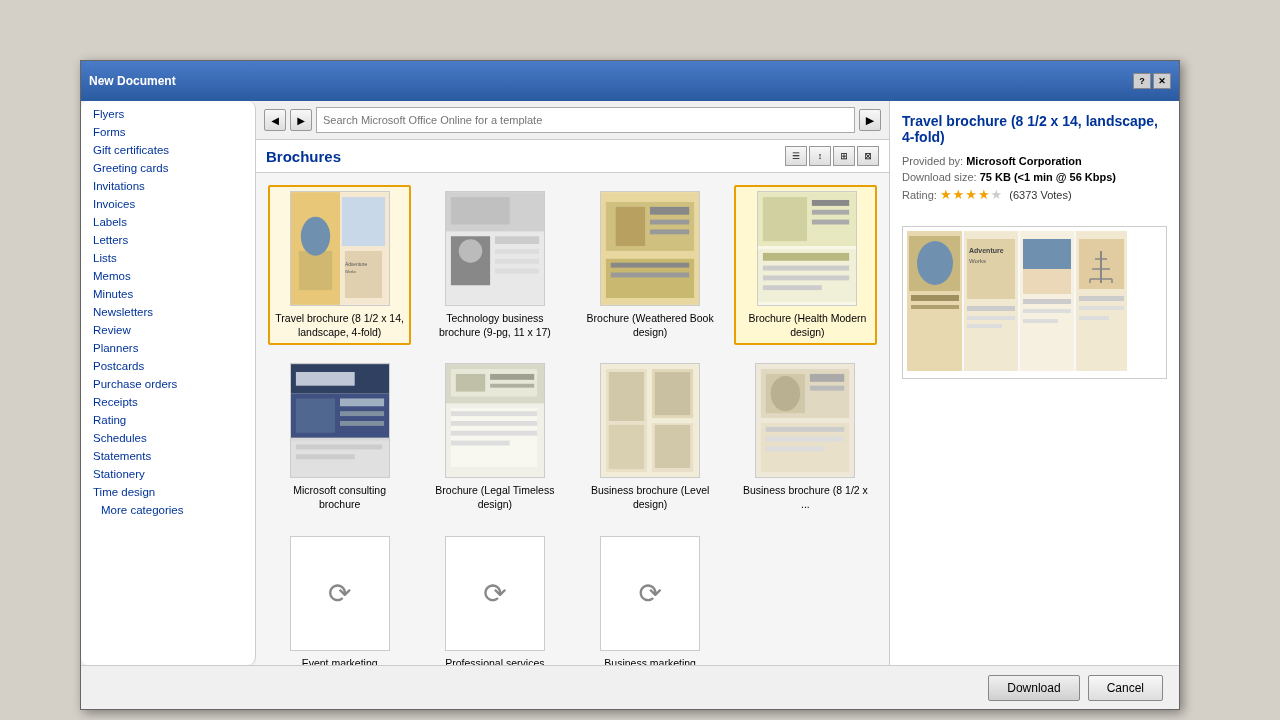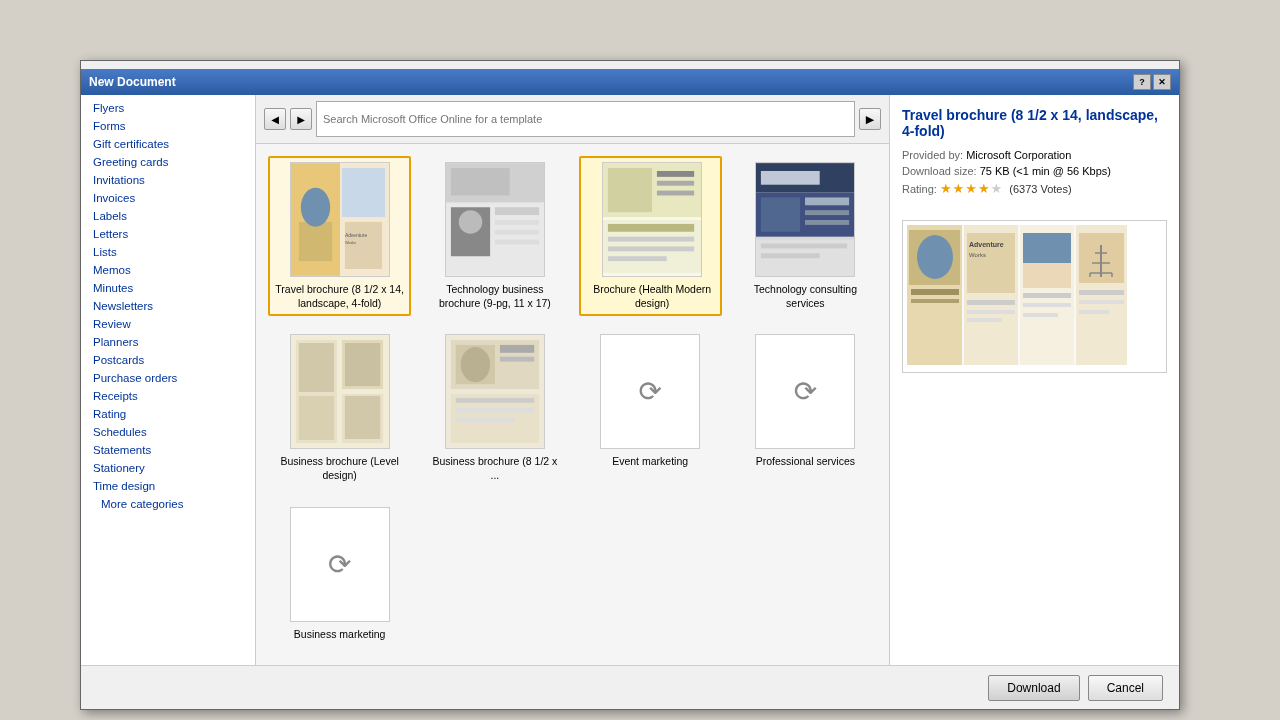--- a/index.html
+++ b/index.html
@@ -57,30 +57,29 @@
       background: #f0f0f0;
       border: 1px solid #666;
       box-shadow: 3px 3px 10px rgba(0,0,0,0.4);
       display: flex;
       flex-direction: column;
     }
 
     
     .dialog-titlebar {
       background: linear-gradient(to bottom, #4a7bc8, #2a5aa0);
-      height: 26px;
+      height: 40px;
       display: flex;
       align-items: center;
       padding: 12px 8px;
       color: white;
       font-size: 12px;
       font-weight: bold;
       justify-content: space-between;
       flex-shrink: 0;
-      margin-top: 8px;
     }
     .dialog-titlebar-btns {
       display: flex;
       gap: 2px;
     }
     .dialog-titlebar-btn {
       width: 18px;
       height: 16px;
       background: #d0d0d0;
       border: 1px solid #888;
@@ -100,20 +99,21 @@
     }
 
     
     .sidebar {
       width: 175px;
       background: white;
       border-right: 1px solid #ccc;
       overflow-y: auto;
       flex-shrink: 0;
       position: relative;
+      border-radius: 8px;
     }
 
     .sidebar-list {
       list-style: none;
       padding: 4px 0;
     }
     .sidebar-list li {
       padding: 3px 12px;
       cursor: pointer;
       font-size: 11.5px;
@@ -145,21 +145,21 @@
       border: 1px solid #999;
       display: flex;
       align-items: center;
       justify-content: center;
       font-size: 10px;
       cursor: pointer;
       border-radius: 2px;
     }
     .search-input {
       flex: 1;
-      height: 36px;
+      height: 26px;
       border: 1px solid #aaa;
       padding: 0 6px;
       font-size: 11px;
       color: #888;
       background: white;
     }
     .search-go-btn {
       width: 22px;
       height: 22px;
       background: linear-gradient(to bottom, #f8f8f8, #ddd);
@@ -286,21 +286,21 @@
     .right-panel-meta {
       font-size: 11px;
       color: #333;
       margin-bottom: 4px;
     }
     .right-panel-meta span.label {
       color: #666;
     }
     .right-panel-meta span.value {
       color: #000;
-      font-weight: normal;
+      font-weight: bold;
     }
     .stars {
       display: inline-flex;
       gap: 1px;
       margin-right: 4px;
     }
     .star {
       color: #f0a000;
       font-size: 13px;
     }
@@ -414,20 +414,29 @@
 
     <div class="main-content">
 
       <div class="search-bar">
         <div class="search-nav-btn">◀</div>
         <div class="search-nav-btn">▶</div>
         <input class="search-input" type="text" readonly="" placeholder="Search Microsoft Office Online for a template" style="">
         <div class="search-go-btn">▶</div>
       </div>
 
+      <div class="brochures-header">
+        <span class="brochures-title">Brochures</span>
+        <div class="view-controls">
+          <div class="view-btn">☰</div>
+          <div class="view-btn">↕</div>
+          <div class="view-btn">⊞</div>
+          <div class="view-btn">⊠</div>
+        </div>
+      </div>
 
       <div class="brochure-grid-wrapper">
         <div class="brochure-grid">
 
           <div class="brochure-item selected">
             <div class="brochure-thumb">
               <svg class="thumb-svg" viewBox="0 0 100 115" xmlns="http://www.w3.org/2000/svg">
                 <rect width="100" height="115" fill="#f5e8d0"></rect>
                 <rect x="0" y="0" width="50" height="115" fill="#e8c878"></rect>
                 <rect x="52" y="5" width="44" height="50" fill="#c8d8e8"></rect>
@@ -451,20 +460,37 @@
                 <rect x="50" y="45" width="45" height="8" fill="#ccc"></rect>
                 <rect x="50" y="58" width="45" height="5" fill="#ddd"></rect>
                 <rect x="50" y="68" width="45" height="5" fill="#ddd"></rect>
                 <rect x="50" y="78" width="45" height="5" fill="#ddd"></rect>
                 <rect x="5" y="5" width="60" height="28" fill="#c0c0c0"></rect>
               </svg>
             </div>
             <span class="brochure-label">Technology business brochure (9-pg, 11 x 17)</span>
           </div>
 
+          <div class="brochure-item">
+            <div class="brochure-thumb">
+              <svg class="thumb-svg" viewBox="0 0 100 115" xmlns="http://www.w3.org/2000/svg">
+                <rect width="100" height="115" fill="#f0ead0"></rect>
+                <rect x="0" y="0" width="100" height="115" fill="#e8d8a0"></rect>
+                <rect x="5" y="10" width="90" height="50" fill="#d0c080"></rect>
+                <rect x="15" y="15" width="30" height="40" fill="#b8a060"></rect>
+                <rect x="50" y="15" width="40" height="8" fill="#888"></rect>
+                <rect x="50" y="28" width="40" height="5" fill="#999"></rect>
+                <rect x="50" y="38" width="40" height="5" fill="#999"></rect>
+                <rect x="5" y="68" width="90" height="40" fill="#c8b870"></rect>
+                <rect x="10" y="72" width="80" height="5" fill="#888"></rect>
+                <rect x="10" y="82" width="80" height="5" fill="#999"></rect>
+              </svg>
+            </div>
+            <span class="brochure-label">Brochure (Weathered Book design)</span>
+          </div>
 
           <div class="brochure-item" style="background:#fff8d0; border-color:#e8a000;padding-left:8px;">
             <div class="brochure-thumb">
               <svg class="thumb-svg" viewBox="0 0 100 115" xmlns="http://www.w3.org/2000/svg">
                 <rect width="100" height="115" fill="#f8f8e8"></rect>
                 <rect x="0" y="0" width="100" height="55" fill="#e8e8c0"></rect>
                 <rect x="5" y="5" width="45" height="45" fill="#d0d0a0"></rect>
                 <rect x="55" y="8" width="38" height="6" fill="#888"></rect>
                 <rect x="55" y="18" width="38" height="5" fill="#aaa"></rect>
                 <rect x="55" y="28" width="38" height="5" fill="#aaa"></rect>
@@ -488,24 +514,43 @@
                 <rect x="5" y="35" width="40" height="35" fill="#506890"></rect>
                 <rect x="50" y="35" width="45" height="8" fill="#a0b0c0"></rect>
                 <rect x="50" y="48" width="45" height="5" fill="#8090a0"></rect>
                 <rect x="50" y="58" width="45" height="5" fill="#8090a0"></rect>
                 <rect x="0" y="78" width="100" height="37" fill="#e0e0e0"></rect>
                 <rect x="5" y="82" width="88" height="5" fill="#ccc"></rect>
                 <rect x="5" y="92" width="60" height="5" fill="#ccc"></rect>
                 <rect x="5" y="8" width="60" height="14" fill="#c0c8d8"></rect>
               </svg>
             </div>
-            <span class="brochure-label">Technology consulting services</span>
-          </div>
-
-
+            <span class="brochure-label">Microsoft consulting brochure</span>
+          </div>
+
+
+          <div class="brochure-item">
+            <div class="brochure-thumb">
+              <svg class="thumb-svg" viewBox="0 0 100 115" xmlns="http://www.w3.org/2000/svg">
+                <rect width="100" height="115" fill="#f8f8f0"></rect>
+                <rect x="0" y="0" width="100" height="115" fill="#f0f0e8"></rect>
+                <rect x="0" y="0" width="100" height="40" fill="#d8d8c8"></rect>
+                <rect x="5" y="5" width="88" height="28" fill="#e8e8d8"></rect>
+                <rect x="10" y="10" width="30" height="18" fill="#c0c0a8"></rect>
+                <rect x="45" y="10" width="45" height="6" fill="#a0a090"></rect>
+                <rect x="45" y="20" width="45" height="4" fill="#b0b0a0"></rect>
+                <rect x="5" y="45" width="88" height="60" fill="#f8f8f0"></rect>
+                <rect x="5" y="48" width="88" height="5" fill="#ddd"></rect>
+                <rect x="5" y="58" width="88" height="5" fill="#ddd"></rect>
+                <rect x="5" y="68" width="88" height="5" fill="#ddd"></rect>
+                <rect x="5" y="78" width="60" height="5" fill="#ddd"></rect>
+              </svg>
+            </div>
+            <span class="brochure-label">Brochure (Legal Timeless design)</span>
+          </div>
 
           <div class="brochure-item">
             <div class="brochure-thumb">
               <svg class="thumb-svg" viewBox="0 0 100 115" xmlns="http://www.w3.org/2000/svg">
                 <rect width="100" height="115" fill="#f8f5e8"></rect>
                 <rect x="0" y="0" width="100" height="115" fill="#f0ecd8"></rect>
                 <rect x="5" y="5" width="42" height="105" fill="#e8e0c8"></rect>
                 <rect x="52" y="5" width="42" height="50" fill="#e0d8b8"></rect>
                 <rect x="52" y="60" width="42" height="50" fill="#e8e0c8"></rect>
                 <rect x="8" y="8" width="36" height="50" fill="#d0c8a8"></rect>

